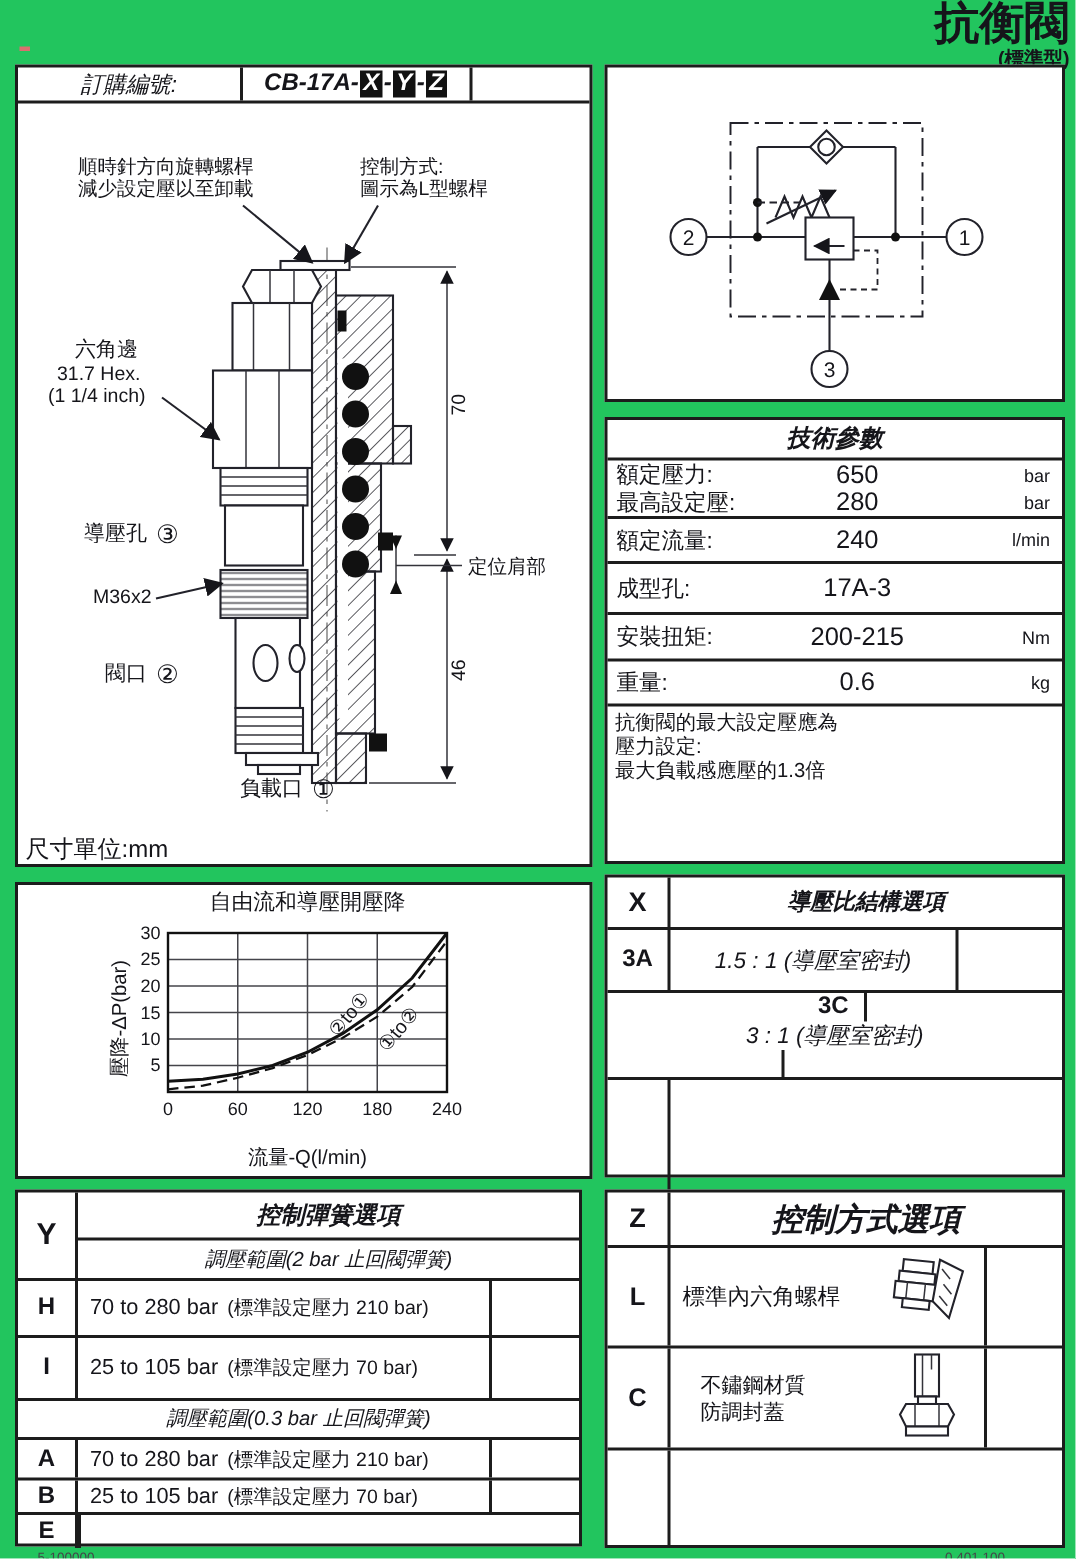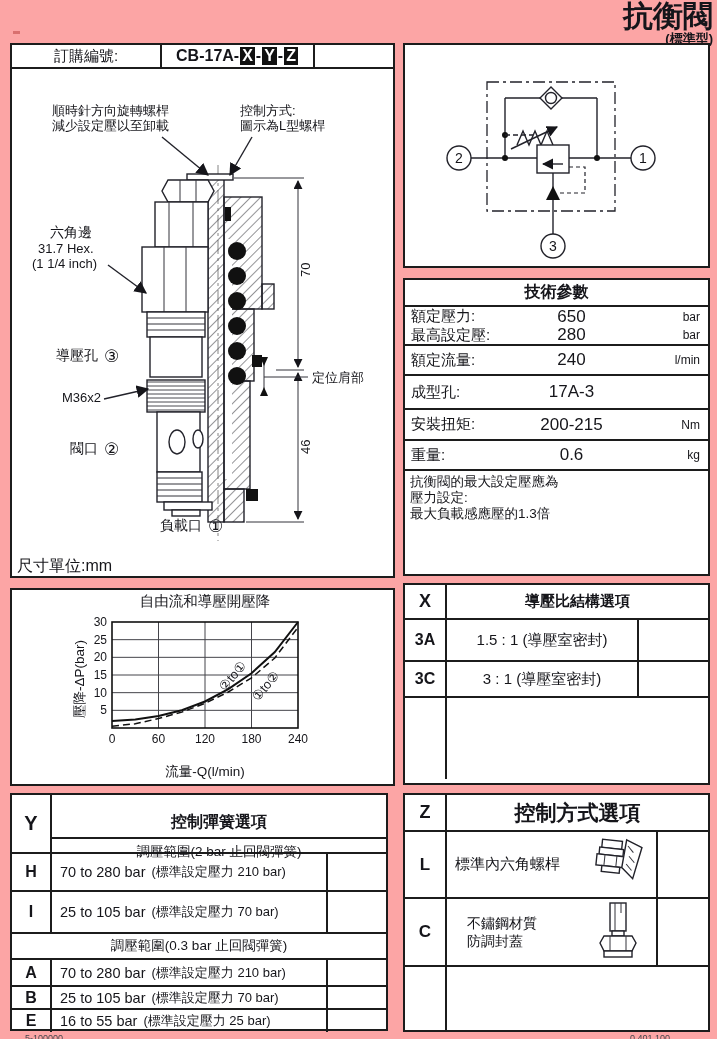--- a/index.html
+++ b/index.html
@@ -1,24 +1,24 @@
 <!DOCTYPE html>
 <html><head>
 <meta charset="utf-8">
 <style>
   html,body{margin:0;padding:0;background:#fff;}
   body{font-family:"Liberation Sans","DejaVu Sans",sans-serif;color:#15151a;}
-  #page{position:relative;width:717px;height:1039px;background:#fca5a5;overflow:hidden;}
+  #page{position:relative;width:717px;height:1039px;background:#22c55e;overflow:hidden;}
   .abs{position:absolute;box-sizing:border-box;}
   .box{position:absolute;border:2px solid #1c1c1c;background:#fff;box-sizing:border-box;}
   .frow{display:flex;align-items:center;box-sizing:border-box;}
   .bb{border-bottom:2px solid #1c1c1c;}
   .br{border-right:2px solid #1c1c1c;}
   .bl{border-left:2px solid #1c1c1c;}
-  .center{justify-content:center;text-align:left;}
+  .center{justify-content:center;text-align:left;font-style:italic;}
   .bold{font-weight:700;}
   .inv{background:#111;color:#fff;font-weight:700;padding:0 2px;margin:0 1px;}
   
   #main-title{position:absolute;right:4px;top:0;width:300px;text-align:right;line-height:1.05;}
   #main-title .t1{font-size:30px;font-weight:700;}
   #main-title .t2{font-size:13px;font-weight:700;}
   
   text{fill:#15151a;}
   .t13{font-size:13px;}
   .t14{font-size:14px;}
@@ -310,35 +310,35 @@
   <div class="box" style="left:403px;top:583px;width:307px;height:202px;">
     <div class="frow bb" style="height:35px;">
       <div class="opt-key br" style="width:40px;height:100%;font-size:18px;">X</div>
       <div class="frow center bold" style="flex:1;height:100%;font-size:15px;">導壓比結構選項</div>
     </div>
     <div class="frow bb" style="height:42px;">
       <div class="opt-key br" style="width:40px;height:100%;font-size:16px;">3A</div>
       <div class="frow center opt-desc" style="height:100%;">1.5 : 1 (導壓室密封)</div>
       <div class="bl" style="width:69px;height:100%;"></div>
     </div>
-    <div class="frow bb" style="height:36px;">
+    <div class="frow bb" style="height:58px;flex-direction:column;">
       <div class="opt-key br" style="width:40px;height:100%;font-size:16px;">3C</div>
       <div class="frow center opt-desc" style="height:100%;">3 : 1 (導壓室密封)</div>
       <div class="bl" style="width:69px;height:100%;"></div>
     </div>
     <div class="frow" style="height:81px;">
       <div class="br" style="width:40px;height:100%;"></div>
     </div>
   </div>
 
   <div class="box" style="left:10px;top:793px;width:378px;height:238px;">
     <div class="frow bb" style="height:59px;align-items:stretch;">
       <div class="opt-key br" style="width:38px;font-size:20px;">Y</div>
       <div style="flex:1;">
-        <div class="frow center bb bold" style="height:32px;font-size:16px;margin-top:12px;">控制彈簧選項</div>
+        <div class="frow center bb bold" style="height:32px;font-size:16px;">控制彈簧選項</div>
         <div class="frow center" style="height:25px;font-size:13.5px;">調壓範圍(2 bar 止回閥彈簧)</div>
       </div>
     </div>
     <div class="frow bb" style="height:38px;">
       <div class="opt-key br" style="width:38px;height:100%;font-size:16px;">H</div>
       <div class="frow" style="flex:1;height:100%;padding-left:8px;">
         <span class="range-txt">70 to 280 bar</span>
         <span class="std-txt">(標準設定壓力 210 bar)</span>
       </div>
       <div class="bl" style="width:58px;height:100%;"></div>
@@ -363,24 +363,20 @@
     <div class="frow bb" style="height:23px;">
       <div class="opt-key br" style="width:38px;height:100%;font-size:16px;">B</div>
       <div class="frow" style="flex:1;height:100%;padding-left:8px;">
         <span class="range-txt">25 to 105 bar</span>
         <span class="std-txt">(標準設定壓力 70 bar)</span>
       </div>
       <div class="bl" style="width:58px;height:100%;"></div>
     </div>
     <div class="frow" style="height:22px;">
       <div class="opt-key br" style="width:38px;height:100%;font-size:16px;">E</div>
-      <div class="frow" style="flex:1;height:100%;padding-left:8px;">
-        <span class="range-txt">16 to 55 bar</span>
-        <span class="std-txt">(標準設定壓力 25 bar)</span>
-      </div>
       <div class="bl" style="width:58px;height:100%;"></div>
     </div>
   </div>
 
   <div class="box" style="left:403px;top:793px;width:307px;height:239px;">
     <div class="frow bb" style="height:37px;">
       <div class="opt-key br" style="width:40px;height:100%;font-size:18px;">Z</div>
       <div class="frow center bold" style="flex:1;height:100%;font-size:21px;">控制方式選項</div>
     </div>
     <div class="frow bb" style="height:67px;">

